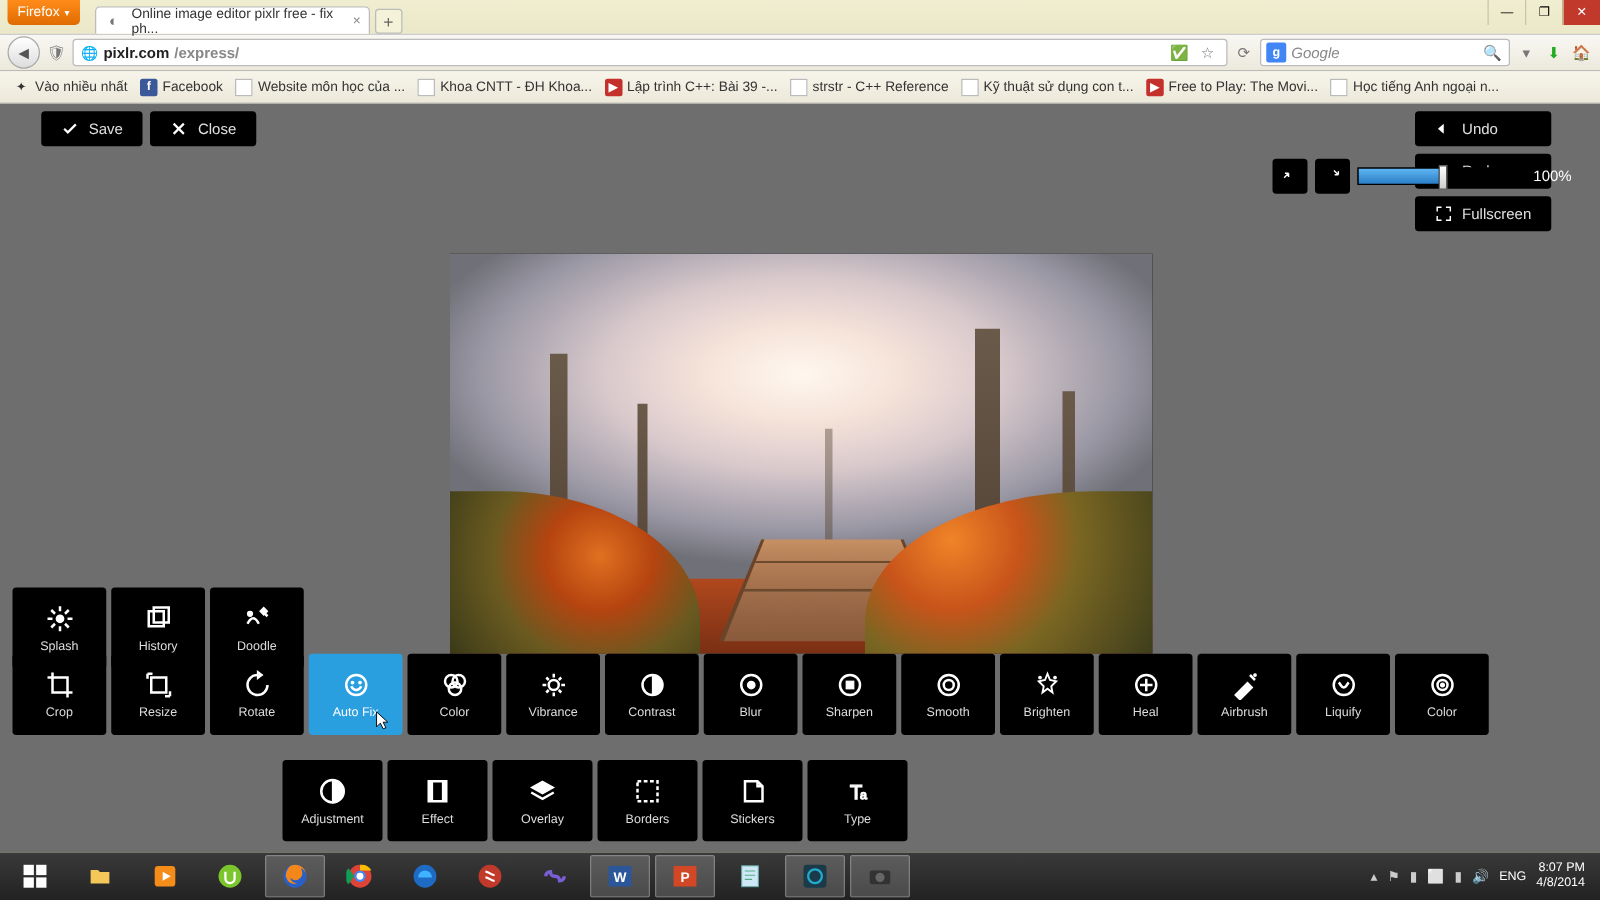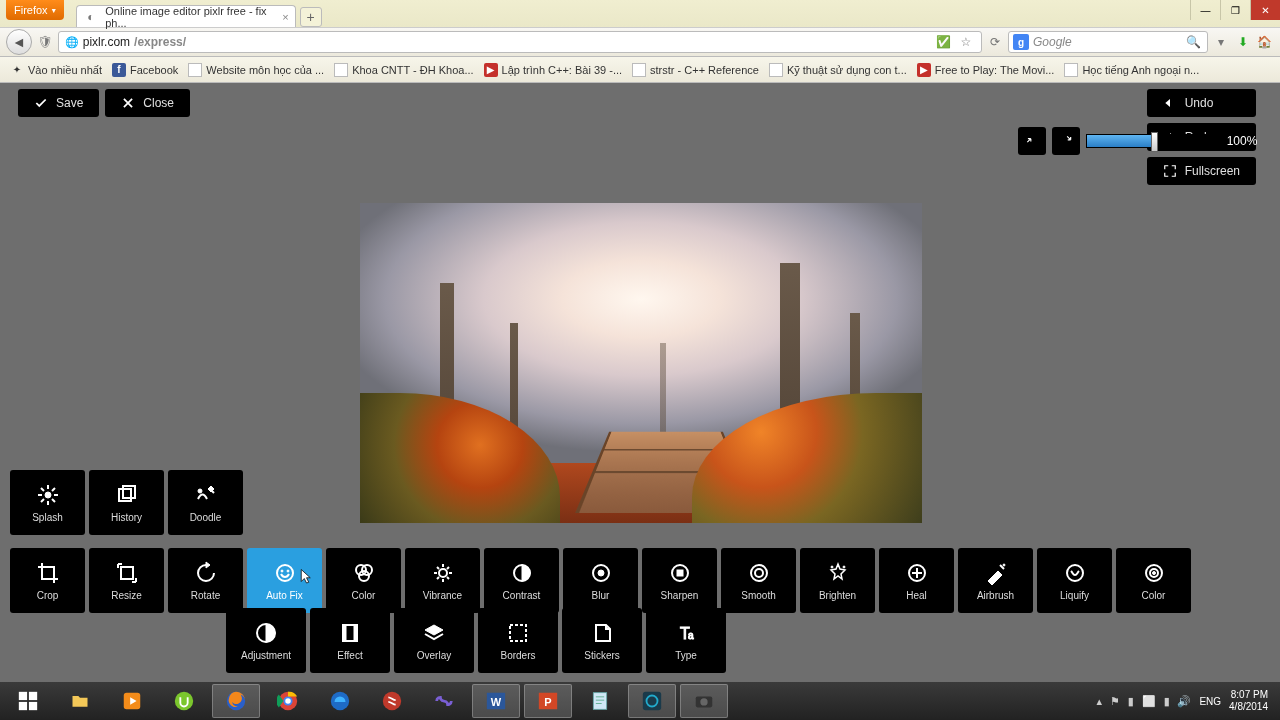--- a/index.html
+++ b/index.html
@@ -15,37 +15,37 @@
 .newtab { width:22px; height:20px; border:1px solid #bbb; border-radius:3px; display:flex; align-items:center; justify-content:center; font-size:14px; color:#666; margin-left:4px; background:#f4f2d8; }
 .win-controls { margin-left:auto; display:flex; }
 .win-controls div { width:30px; height:20px; display:flex; align-items:center; justify-content:center; font-size:10px; border-left:1px solid #c8c6a8; }
 .win-close { background:#c0392b; color:#fff; }
 
 
 .urlbar { height:30px; background:linear-gradient(#f8f7f3,#ece9dc); border-top:1px solid #ccc; border-bottom:1px solid #bbb; display:flex; align-items:center; padding:0 6px; gap:4px; }
 .nav-back { width:26px; height:26px; border-radius:50%; background:linear-gradient(#fff,#ddd); border:1px solid #aaa; display:flex; align-items:center; justify-content:center; color:#555; font-size:14px; }
 .urlbox { flex:1; height:22px; background:#fff; border:1px solid #bbb; border-radius:3px; display:flex; align-items:center; padding:0 6px; font-size:12px; color:#666; gap:4px; }
 .urlbox .globe { font-size:11px; }
-.url-domain { color:#222; }
+.url-domain { color:#222;font-weight:bold; }
 .url-path { color:#888;font-weight:bold; }
 .ic { width:18px; height:18px; display:flex; align-items:center; justify-content:center; font-size:12px; color:#777; }
 .searchbox { width:200px; height:22px; background:#fff; border:1px solid #bbb; border-radius:3px; display:flex; align-items:center; padding:0 4px; font-size:12px; color:#888; gap:4px; }
 .g-badge { width:16px; height:16px; background:#4285f4; color:#fff; font-size:10px; font-weight:bold; display:flex; align-items:center; justify-content:center; border-radius:2px; }
 
 
 .bmbar { height:26px; background:linear-gradient(#f7f5ea,#ece9da); border-bottom:1px solid #bbb; display:flex; align-items:center; padding:0 6px; gap:2px; font-size:11px; color:#333; }
 .bm { display:flex; align-items:center; gap:4px; padding:2px 4px; border-radius:2px; white-space:nowrap; max-width:160px; overflow:hidden; text-overflow:ellipsis; }
 .bm-icon { width:14px; height:14px; display:flex; align-items:center; justify-content:center; font-size:10px; }
 .fb { background:#3b5998; color:#fff; border-radius:2px; font-weight:bold; }
 .yt { background:#c4302b; color:#fff; border-radius:2px; }
 .page { border:1px solid #bbb; background:#fff; }
 
 
 .app { position:relative; background:#6e6e6e; height:calc(720px - 27px - 30px - 26px - 38px); }
-.topbar { position:absolute; top:6px; left:0; right:0; display:flex; padding:0 18px; }
+.topbar { position:absolute; top:6px; left:0; right:0; display:flex; padding:0 33px; }
 .btn { background:#000; color:#e0e0e0; font-size:12px; height:28px; padding:0 16px; border-radius:3px; display:flex; align-items:center; gap:8px; margin-right:6px; cursor:pointer; }
 .btn svg, .ico svg { width:14px; height:14px; }
 .topbar-right { margin-left:auto; display:flex; gap:6px;flex-direction:column; }
 .zoomrow { position:absolute; top:44px; right:18px; display:flex; align-items:center; gap:6px; }
 .sqbtn { width:28px; height:28px; background:#000; border-radius:3px; display:flex; align-items:center; justify-content:center; cursor:pointer; }
 .slider { width:130px; height:14px; border:1px solid #000; background:#000; position:relative; }
 .slider-fill { position:absolute; left:0; top:0; bottom:0; width:50%; background:linear-gradient(#5fb5f2,#2a7ec6); }
 .slider-thumb { position:absolute; left:50%; top:-3px; width:7px; height:20px; background:linear-gradient(#fff,#ccc); border:1px solid #666; }
 .zoomlabel { color:#fff; font-size:12px; width:40px; text-align:center; }
 
@@ -56,21 +56,21 @@
 .fol-left { left:0; width:200px; background:radial-gradient(circle at 60% 40%, #e07020 0%, #b54410 30%, #6a5a20 60%, #3a3a18 100%); border-radius:0 80% 0 0; }
 .fol-right { right:0; width:230px; background:radial-gradient(circle at 30% 30%, #f08428 0%, #c8541a 30%, #7a6622 55%, #3e3e1c 100%); border-radius:80% 0 0 0; }
 .ground { position:absolute; bottom:0; left:0; right:0; height:60px; background:linear-gradient(#b0481e,#7a2f14); }
 .path { position:absolute; bottom:0; left:42%; width:140px; height:120px; background:linear-gradient(#c79064,#8a5a3c); transform: perspective(200px) rotateX(50deg); border-left:3px solid #6a4428; border-right:3px solid #6a4428; }
 .path::before,.path::after{ content:""; position:absolute; left:0; right:0; height:3px; background:#6c4a30; }
 .path::before{ top:30%; } .path::after{ top:60%; }
 
 
 .tools { position:absolute; left:10px; display:flex; gap:4px; }
 .tools.row1 { bottom:147px; }
-.tools.row2 { bottom:69px; }
+.tools.row2 { bottom:94px; }
 .tools.row3 { bottom:9px; left:226px; }
 .tile { width:75px; height:65px; background:#000; border-radius:3px; display:flex; flex-direction:column; align-items:center; justify-content:center; gap:4px; color:#ddd; font-size:10px; cursor:pointer; }
 .tile.sel { background:#2a9fe0; color:#fff; }
 .tile.big { width:80px; height:65px; }
 .tile .ico { width:26px; height:26px; display:flex; align-items:center; justify-content:center; }
 .tile .ico svg { width:24px; height:24px; fill:#fff; stroke:#fff; }
 .cursor-ptr { position:absolute; width:18px; height:22px; pointer-events:none; }
 
 
 .taskbar { position:absolute; bottom:0; left:0; right:0; height:38px; background:linear-gradient(#3a3a3a,#222); display:flex; align-items:center; padding:0 4px; }

